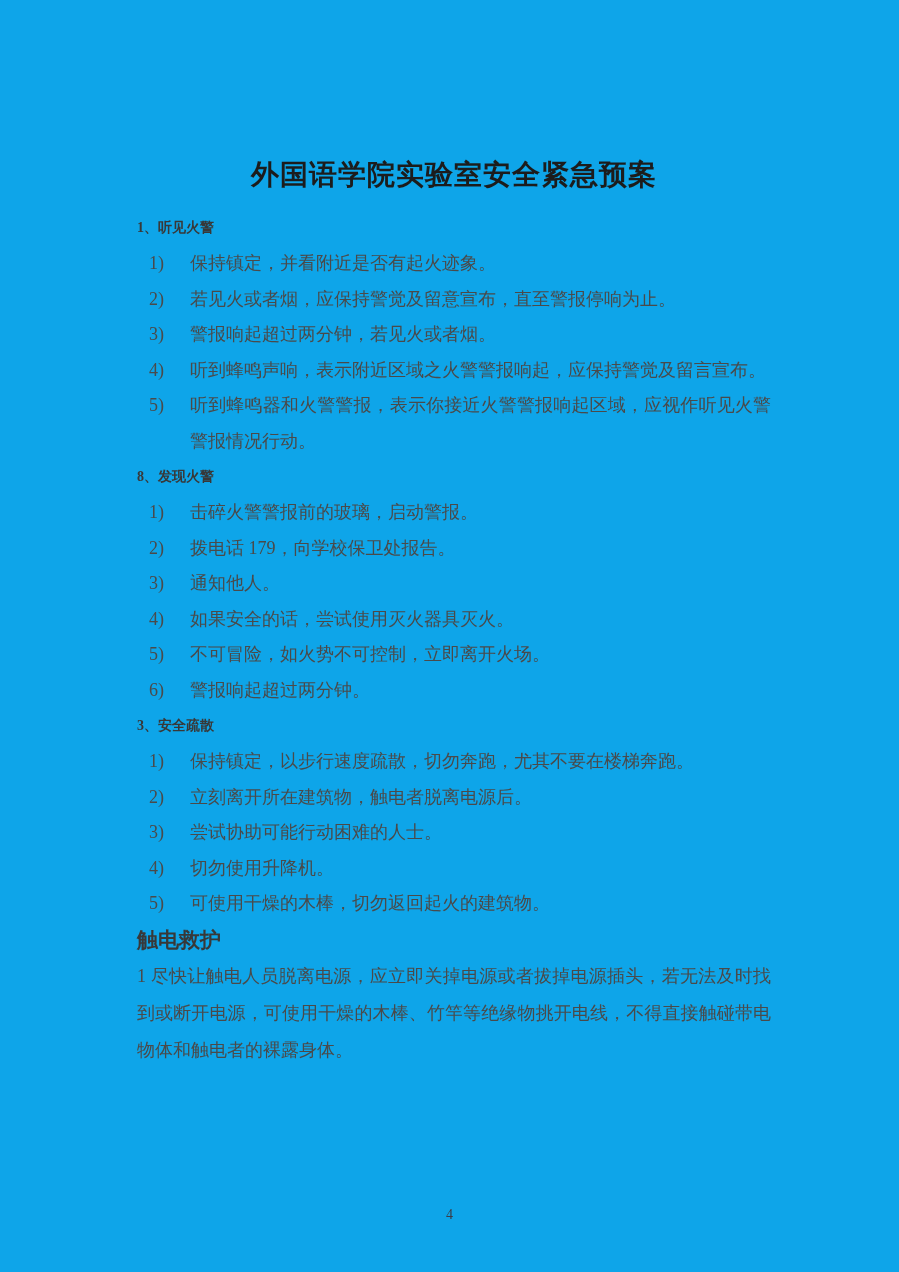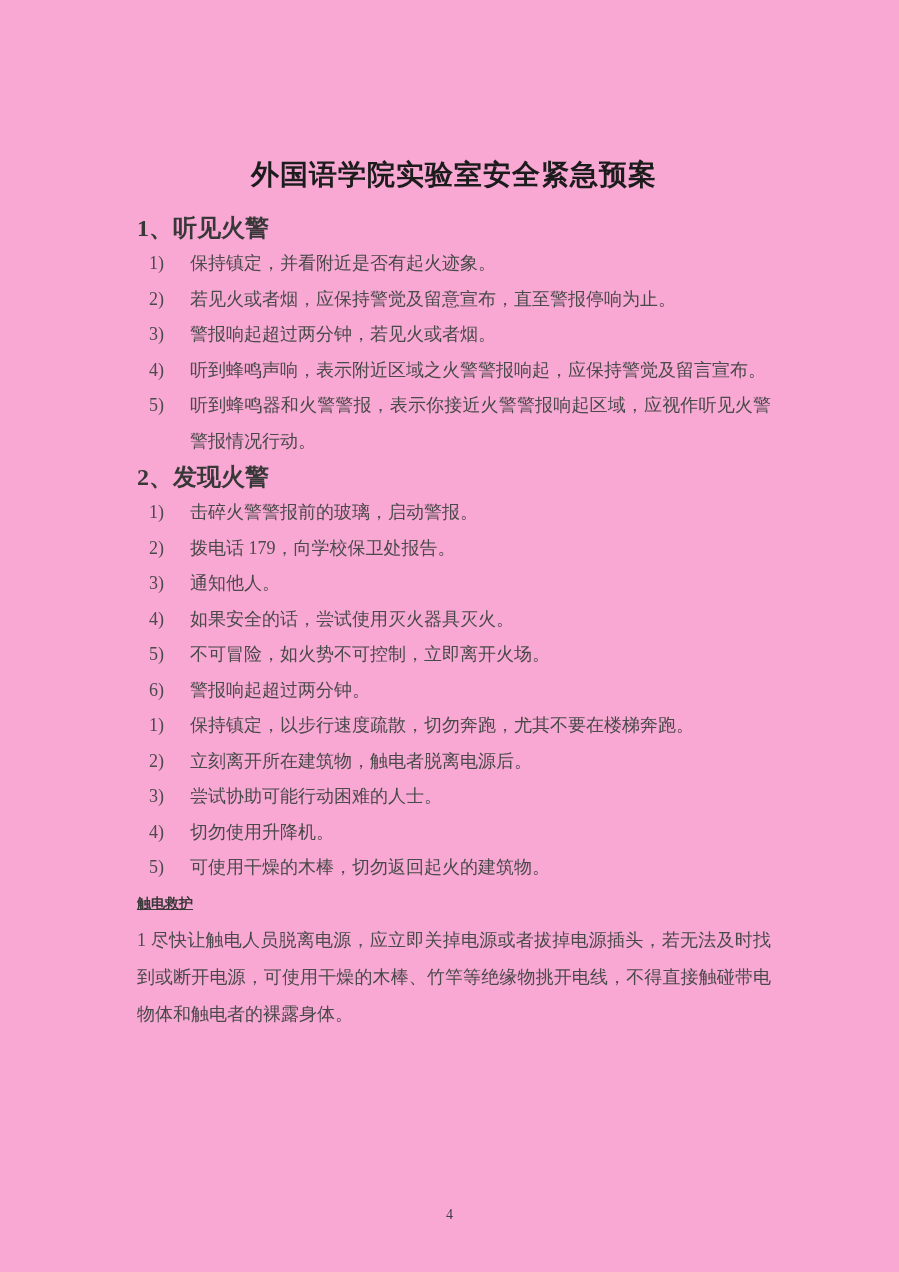--- a/index.html
+++ b/index.html
@@ -2,64 +2,63 @@
 <html><head>
 <meta charset="utf-8">
 <style>
   * { margin: 0; padding: 0; box-sizing: border-box; }
   html, body { background: #ffffff; }
   .page {
     position: relative;
     width: 899px;
     height: 1272px;
     margin: 0 auto;
-    background: #f9a8d4;
+    background: #0ea5e9;
     font-family: "Liberation Serif", serif;
     color: #4a4a4a;
     overflow: hidden;
   }
   .content {
     padding: 155px 128px 0 137px;
   }
   .doc-title {
     font-family: "Liberation Sans", sans-serif;
     font-weight: bold;
     font-size: 28px;
     line-height: 40px;
     letter-spacing: 1px;
     color: #1c1c1c;
     text-align: center;
     margin-bottom: 15px;
   }
   .sec-heading {
-    font-size: 24px;
+    font-size: 14px;
     font-weight: bold;
     line-height: 36px;
     color: #383838;
   }
   .item {
     display: flex;
     padding-left: 12px;
     font-size: 18px;
     line-height: 35.5px;
   }
   .item .marker {
     flex: 0 0 41px;
     width: 41px;
   }
   .item .text {
     flex: 1;
     text-align: justify;
   }
   .sub-heading {
-    font-size: 14px;
+    font-size: 21px;
     font-weight: bold;
     line-height: 36px;
     color: #383838;
-    text-decoration: underline;
   }
   .para {
     font-size: 18px;
     line-height: 37px;
     text-align: justify;
     color: #4a4a4a;
   }
   .page-number {
     position: absolute;
     left: 0;
@@ -97,21 +96,21 @@
         <span class="marker">4)</span>
         <span class="text">听到蜂鸣声响，表示附近区域之火警警报响起，应保持警觉及留言宣布。</span>
       </div>
       <div class="item">
         <span class="marker">5)</span>
         <span class="text">听到蜂鸣器和火警警报，表示你接近火警警报响起区域，应视作听见火警警报情况行动。</span>
       </div>
     </div>
 
     <div class="section">
-      <div class="sec-heading">2、发现火警</div>
+      <div class="sec-heading">8、发现火警</div>
       <div class="item">
         <span class="marker">1)</span>
         <span class="text">击碎火警警报前的玻璃，启动警报。</span>
       </div>
       <div class="item">
         <span class="marker">2)</span>
         <span class="text">拨电话 179，向学校保卫处报告。</span>
       </div>
       <div class="item">
         <span class="marker">3)</span>
@@ -125,20 +124,21 @@
         <span class="marker">5)</span>
         <span class="text">不可冒险，如火势不可控制，立即离开火场。</span>
       </div>
       <div class="item">
         <span class="marker">6)</span>
         <span class="text">警报响起超过两分钟。</span>
       </div>
     </div>
 
     <div class="section">
+      <div class="sec-heading">3、安全疏散</div>
       <div class="item">
         <span class="marker">1)</span>
         <span class="text">保持镇定，以步行速度疏散，切勿奔跑，尤其不要在楼梯奔跑。</span>
       </div>
       <div class="item">
         <span class="marker">2)</span>
         <span class="text">立刻离开所在建筑物，触电者脱离电源后。</span>
       </div>
       <div class="item">
         <span class="marker">3)</span>

